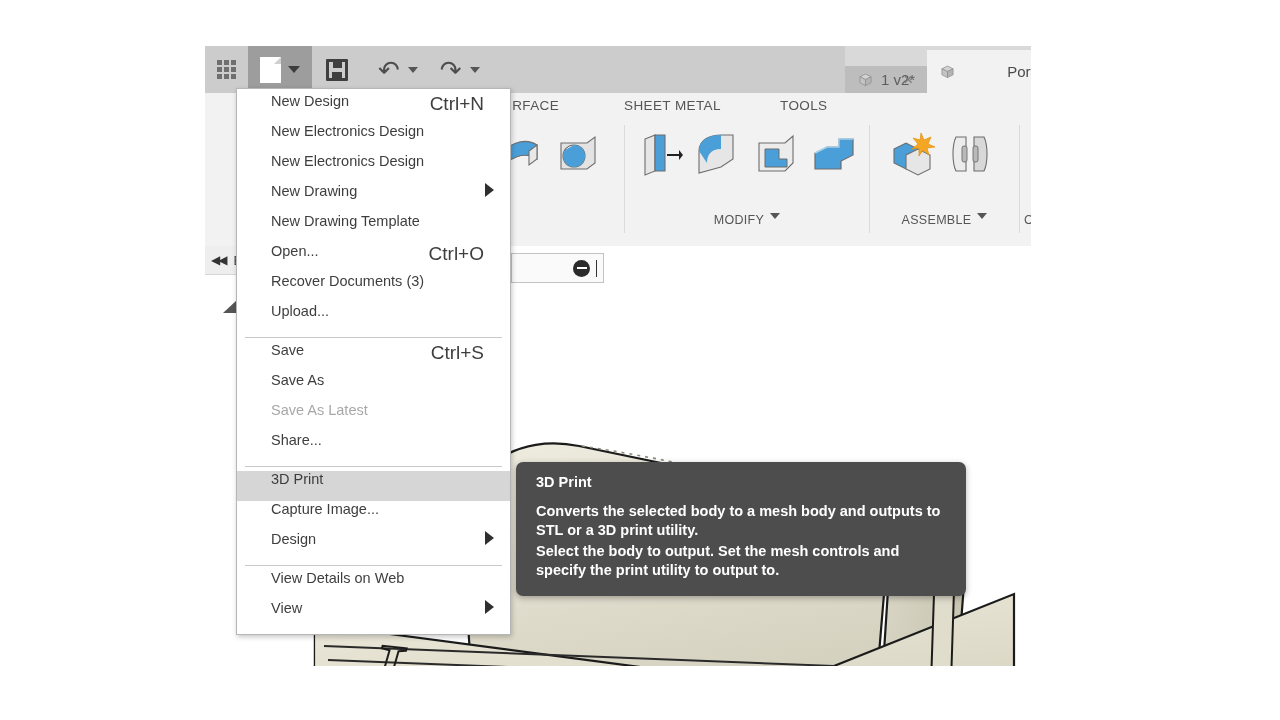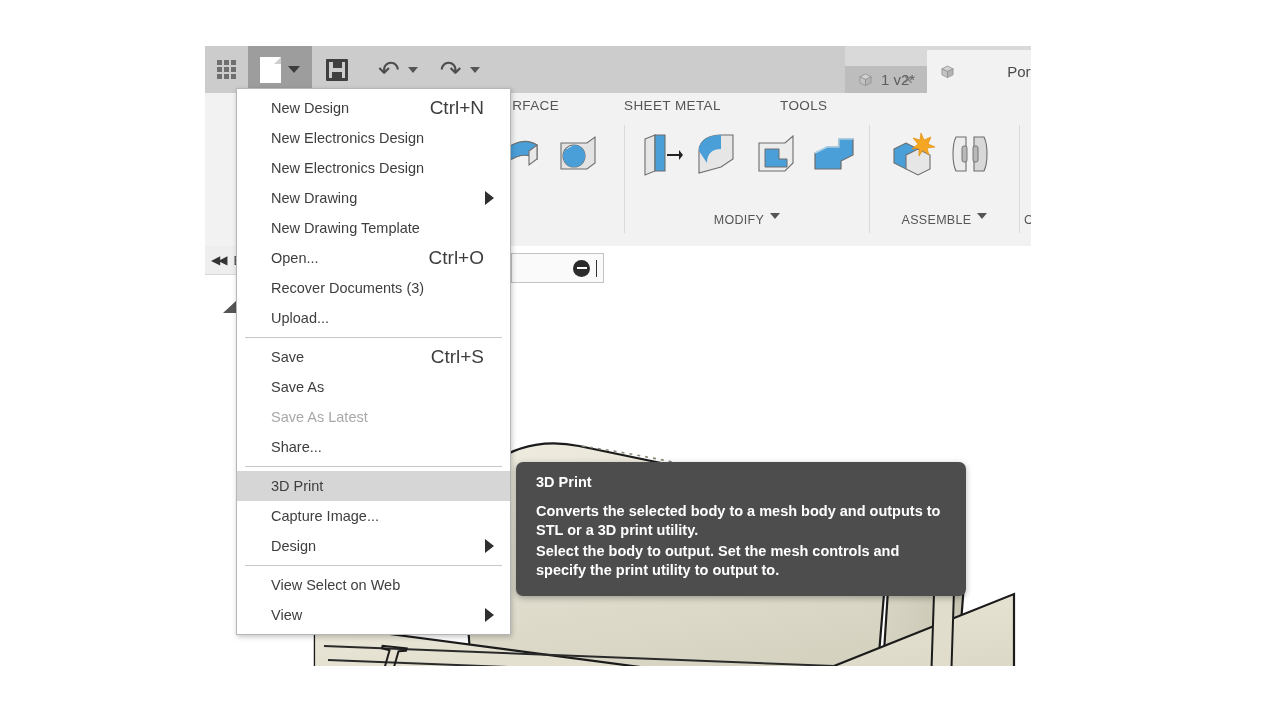--- a/index.html
+++ b/index.html
@@ -323,21 +323,21 @@
     background: #ffffff;
     border: 1px solid #b6b6b6;
     box-shadow: 1px 2px 5px rgba(0,0,0,0.22);
     padding: 4px 0 4px 0;
     z-index: 50;
   }
   .menu-item {
     position: relative;
     height: 30px;
     display: flex;
-    align-items: center;
+    align-items: flex-start;
     padding-left: 34px;
     font-size: 14.5px;
     color: #3e3e3e;
     box-sizing: border-box;
   }
   .menu-item.disabled { color: #a8a8a8; }
   .menu-item.highlight { background: #d6d6d6; }
   .menu-shortcut {
     position: absolute;
     right: 26px;
@@ -632,21 +632,21 @@
         </div>
         <div class="menu-item">
           <span>Capture Image...</span>
         </div>
         <div class="menu-item">
           <span>Design</span>
           <span class="submenu-arrow"></span>
         </div>
         <div class="menu-sep"></div>
         <div class="menu-item">
-          <span>View Select on Web</span>
+          <span>View Details on Web</span>
         </div>
         <div class="menu-item">
           <span>View</span>
           <span class="submenu-arrow"></span>
         </div>
       </div>
 
   </div>
 
   <div id="tooltip">

